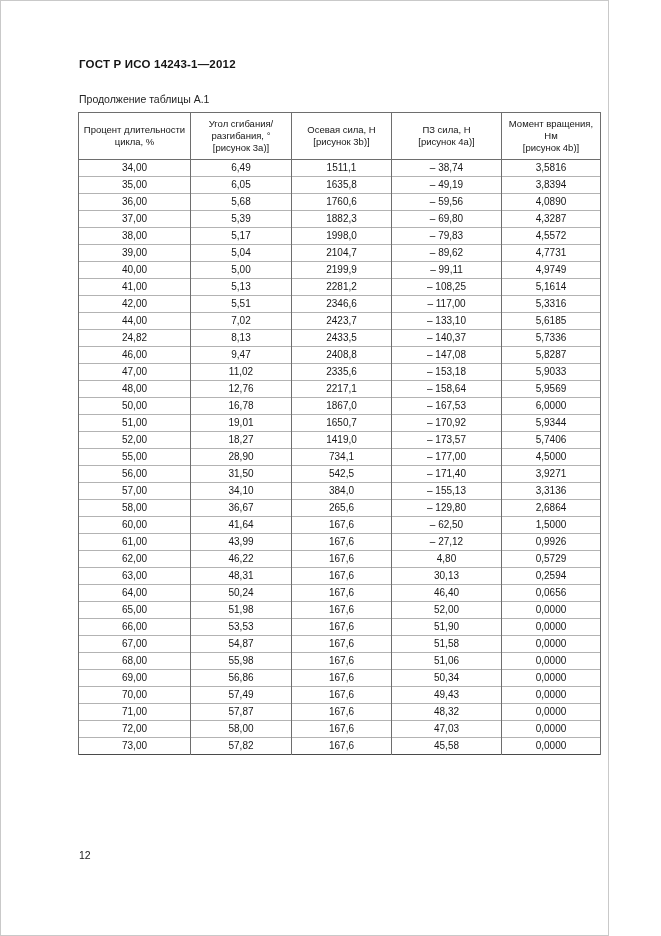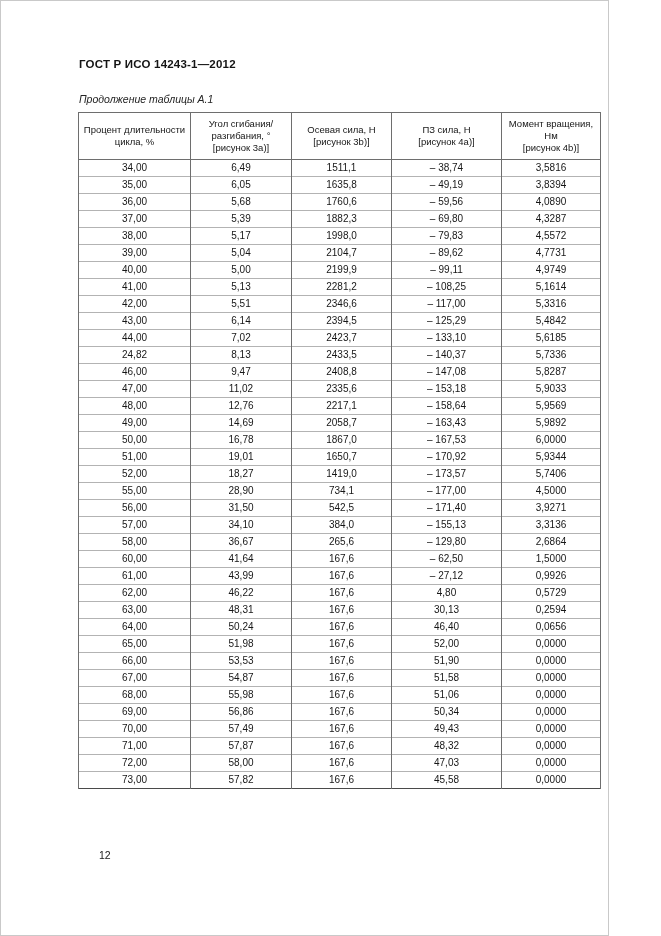--- a/index.html
+++ b/index.html
@@ -12,21 +12,21 @@
     border:1px solid #c9c9c9;
     overflow:hidden;
   }
   .doc-header {
     position:absolute; top:57px; left:78px;
     font-size:11.5px; font-weight:bold; color:#141414;
     letter-spacing:0.2px;
   }
   .table-caption {
     position:absolute; top:92px; left:78px;
-    font-size:10.5px; font-style:italic; color:#242424;
+    font-size:10.5px; color:#242424;
   }
   table.data-table {
     position:absolute; top:111px; left:77px;
     width:522px;
     border-collapse:collapse;
     table-layout:fixed;
     border:1px solid #4a4a4a;
   }
   table.data-table th {
     border:1px solid #6e6e6e;
@@ -47,21 +47,21 @@
     color:#161616;
     text-align:center;
     height:16px;
     line-height:16px;
     padding:0 2px;
     white-space:nowrap;
   }
   .hdr-note { font-size:9.5px; }
   .page-number {
     position:absolute; top:848px; left:78px;
-    font-size:10.5px; color:#1a1a1a;margin-left:20px;
+    font-size:10.5px; color:#1a1a1a;
   }
 </style>
 </head>
 <body>
 
 <div class="page">
 
   <div class="doc-header">ГОСТ Р ИСО 14243-1—2012</div>
 
   <div class="table-caption">Продолжение таблицы А.1</div>
@@ -156,27 +156,20 @@
           <td>5,1614</td>
         </tr>
         <tr>
           <td>42,00</td>
           <td>5,51</td>
           <td>2346,6</td>
           <td>– 117,00</td>
           <td>5,3316</td>
         </tr>
         <tr>
-          <td>43,00</td>
-          <td>6,14</td>
-          <td>2394,5</td>
-          <td>– 125,29</td>
-          <td>5,4842</td>
-        </tr>
-        <tr>
           <td>44,00</td>
           <td>7,02</td>
           <td>2423,7</td>
           <td>– 133,10</td>
           <td>5,6185</td>
         </tr>
         <tr>
           <td>24,82</td>
           <td>8,13</td>
           <td>2433,5</td>
@@ -198,27 +191,20 @@
           <td>5,9033</td>
         </tr>
         <tr>
           <td>48,00</td>
           <td>12,76</td>
           <td>2217,1</td>
           <td>– 158,64</td>
           <td>5,9569</td>
         </tr>
         <tr>
-          <td>49,00</td>
-          <td>14,69</td>
-          <td>2058,7</td>
-          <td>– 163,43</td>
-          <td>5,9892</td>
-        </tr>
-        <tr>
           <td>50,00</td>
           <td>16,78</td>
           <td>1867,0</td>
           <td>– 167,53</td>
           <td>6,0000</td>
         </tr>
         <tr>
           <td>51,00</td>
           <td>19,01</td>
           <td>1650,7</td>

